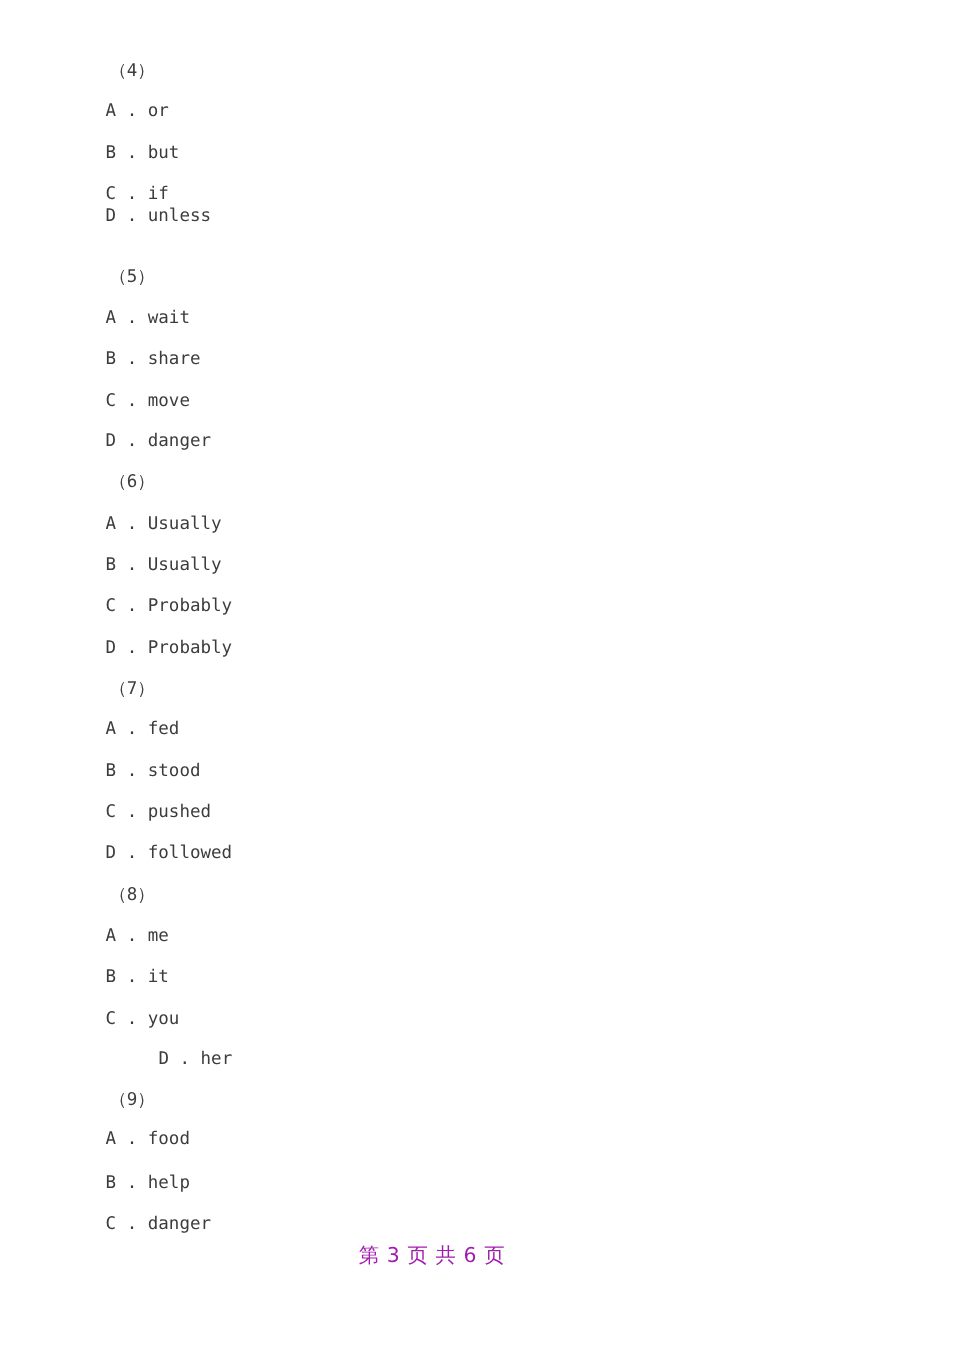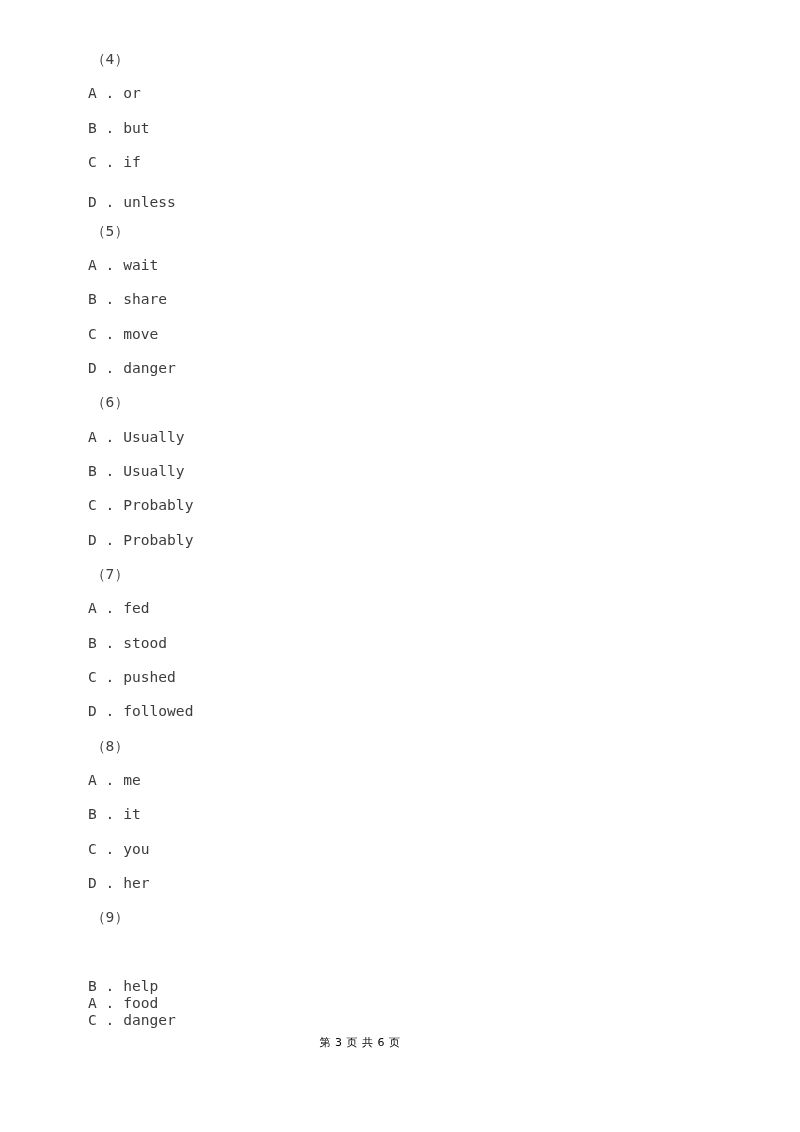--- a/index.html
+++ b/index.html
@@ -52,58 +52,58 @@
   }
 
   
   .footer {
     position: absolute;
     top: 1035px;
     left: 0;
     width: 720px;
     text-align: center;
     font-family: "DejaVu Sans", "Liberation Sans", sans-serif;
-    font-size: 11px;
-    color: #000000;
+    font-size: 17px;
+    color: #a21caf;
     white-space: pre;
     letter-spacing: 0.5px;
   }
 </style>
 </head>
 <body>
 
 <div class="page">
 
   <div class="content">
       <div class="line qnum" style="top: 52px;">（4）</div>
       <div class="line opt" style="top: 86.33px;">A . or</div>
       <div class="line opt" style="top: 120.66px;">B . but</div>
       <div class="line opt" style="top: 154.99px;">C . if</div>
-      <div class="line opt" style="top: 195px;">D . unless</div>
+      <div class="line opt" style="top: 173px;">D . unless</div>
       <div class="line qnum" style="top: 223.65px;">（5）</div>
       <div class="line opt" style="top: 257.98px;">A . wait</div>
       <div class="line opt" style="top: 292.31px;">B . share</div>
       <div class="line opt" style="top: 326.64px;">C . move</div>
       <div class="line opt" style="top: 360.97px;">D . danger</div>
       <div class="line qnum" style="top: 395.3px;">（6）</div>
       <div class="line opt" style="top: 429.63px;">A . Usually</div>
       <div class="line opt" style="top: 463.96px;">B . Usually</div>
       <div class="line opt" style="top: 498.29px;">C . Probably</div>
       <div class="line opt" style="top: 532.62px;">D . Probably</div>
       <div class="line qnum" style="top: 566.95px;">（7）</div>
       <div class="line opt" style="top: 601px;">A . fed</div>
       <div class="line opt" style="top: 636px;">B . stood</div>
       <div class="line opt" style="top: 669.94px;">C . pushed</div>
       <div class="line opt" style="top: 704.27px;">D . followed</div>
       <div class="line qnum" style="top: 738.6px;">（8）</div>
       <div class="line opt" style="top: 772.93px;">A . me</div>
       <div class="line opt" style="top: 807.26px;">B . it</div>
       <div class="line opt" style="top: 841.59px;">C . you</div>
-      <div class="line opt" style="top: 875.92px;">D . her</div>
+      <div class="line opt" style="top: 875.92px; margin-left: 44px;">D . her</div>
       <div class="line qnum" style="top: 910.25px;">（9）</div>
-      <div class="line opt" style="top: 996px;">A . food</div>
+      <div class="line opt" style="top: 942px;">A . food</div>
       <div class="line opt" style="top: 978.91px;">B . help</div>
       <div class="line opt" style="top: 1013.24px;">C . danger</div>
     </div>
 
   <div class="footer">第 3 页 共 6 页</div>
 
 </div>
 
 </body></html>

